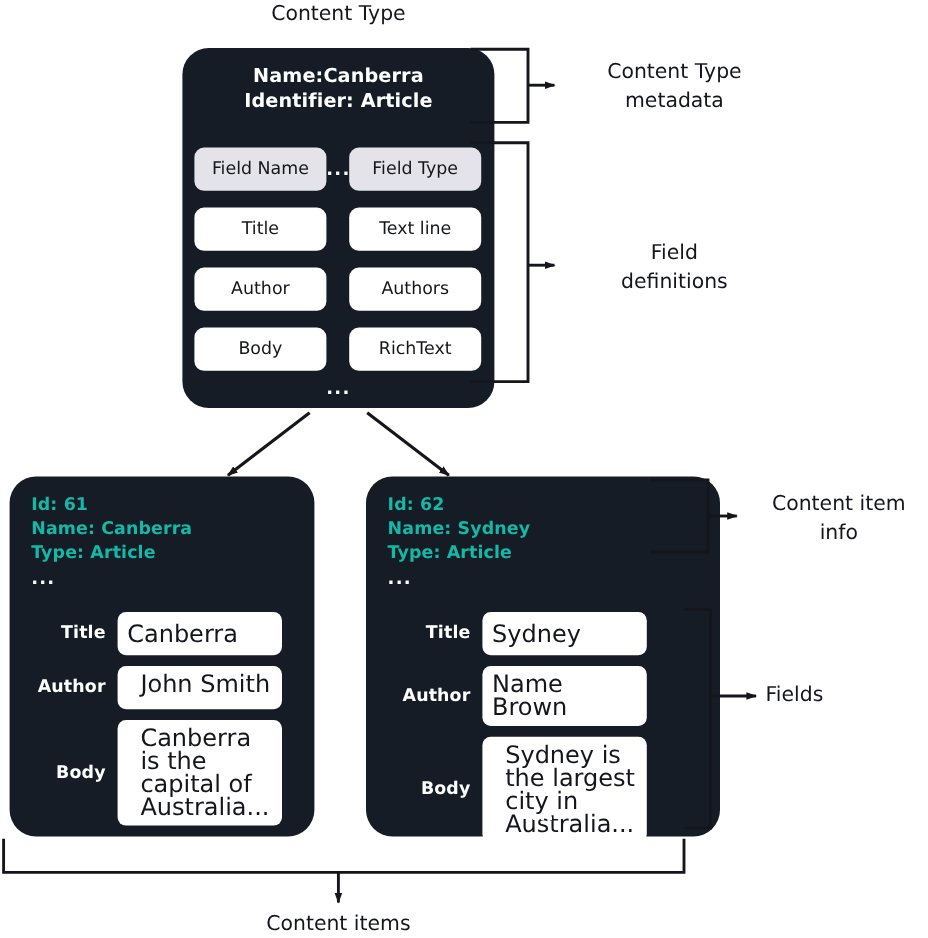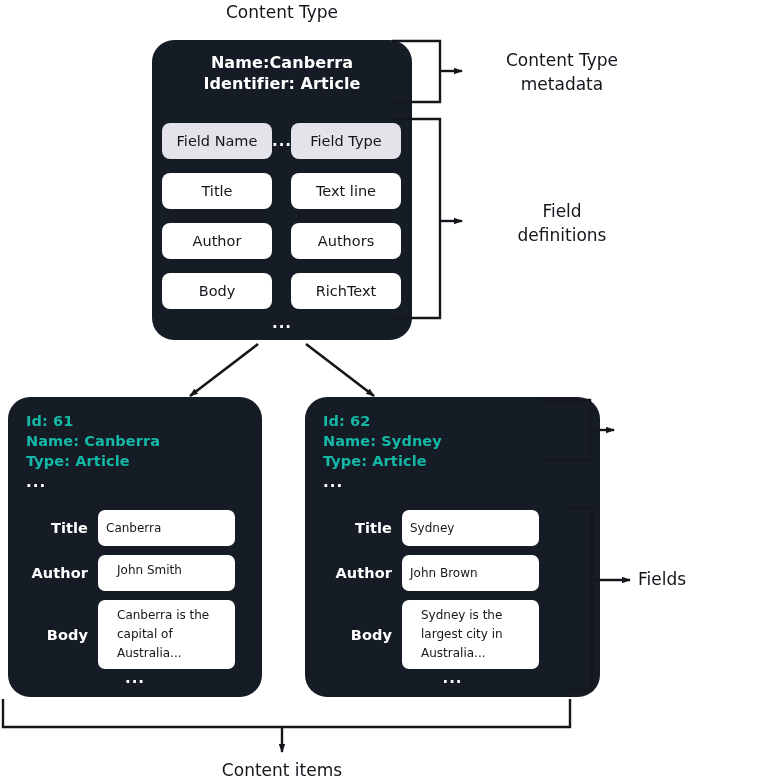--- a/index.html
+++ b/index.html
@@ -157,21 +157,21 @@
     font-weight: bold;
     box-sizing: border-box;
     letter-spacing: 0.1px;
   }
   #item-card-1 .field-label { width: 97px; }
   .field-box {
     width: 137px;
     background: #ffffff;
     border-radius: 7px;
     color: #14161c;
-    font-size: 12px;
+    font-size: 20px;
     line-height: 19px;
     padding: 6px 8px;
     box-sizing: border-box;
     min-height: 36px;
     display: flex;
     align-items: center;
   }
   .field-box.multiline { align-items: flex-start; padding-left: 19px; }
 
   
@@ -267,21 +267,21 @@
     </div>
     <div class="item-ellipsis">...</div>
 
     <div class="fields-list">
       <div class="field-line">
         <div class="field-label">Title</div>
         <div class="field-box">Sydney</div>
       </div>
       <div class="field-line">
         <div class="field-label">Author</div>
-        <div class="field-box">John Brown</div>
+        <div class="field-box">Name Brown</div>
       </div>
       <div class="field-line">
         <div class="field-label">Body</div>
         <div class="field-box multiline">Sydney is the largest city in Australia...</div>
       </div>
     </div>
 
     <div class="item-ellipsis-bottom">...</div>
   </div>
 
@@ -322,17 +322,19 @@
     <g>
       <path d="M3,699 L3,727 L570,727 L570,699" fill="none" stroke="#14161c" stroke-width="2.4"></path>
       <line x1="282" y1="727" x2="282" y2="752" stroke="#14161c" stroke-width="2.4" marker-end="url(#arrow)"></line>
     </g>
   </svg>
 
   <div class="annot" id="annot-ct-meta">Content Type
 metadata</div>
   <div class="annot" id="annot-ct-fields">Field
 definitions</div>
+  <div class="annot" id="annot-item-info">Content item
+info</div>
   <div class="annot" id="annot-fields">Fields</div>
 
   <div class="caption" id="caption-bottom">Content items</div>
 
 </div>
 
 </body></html>

